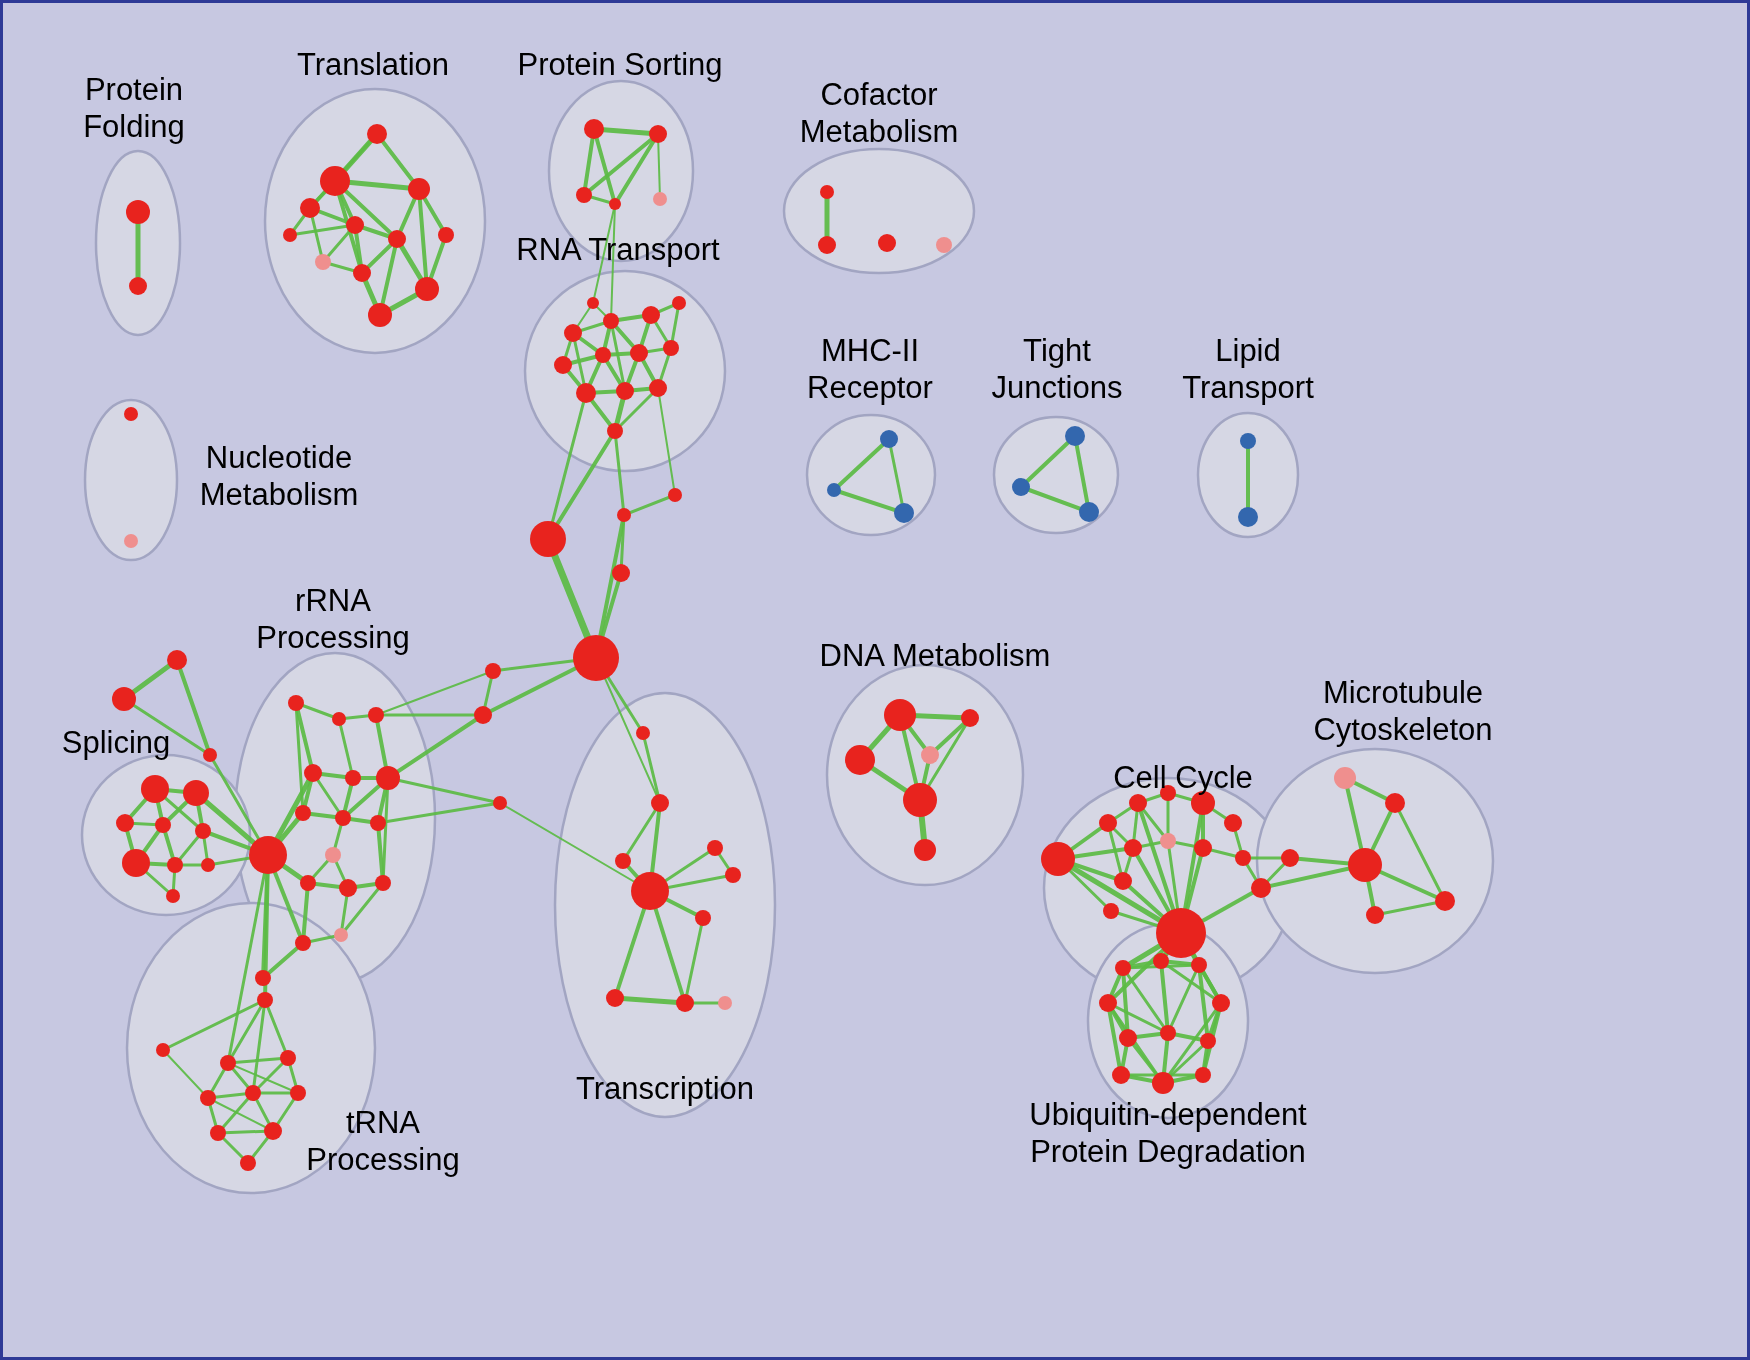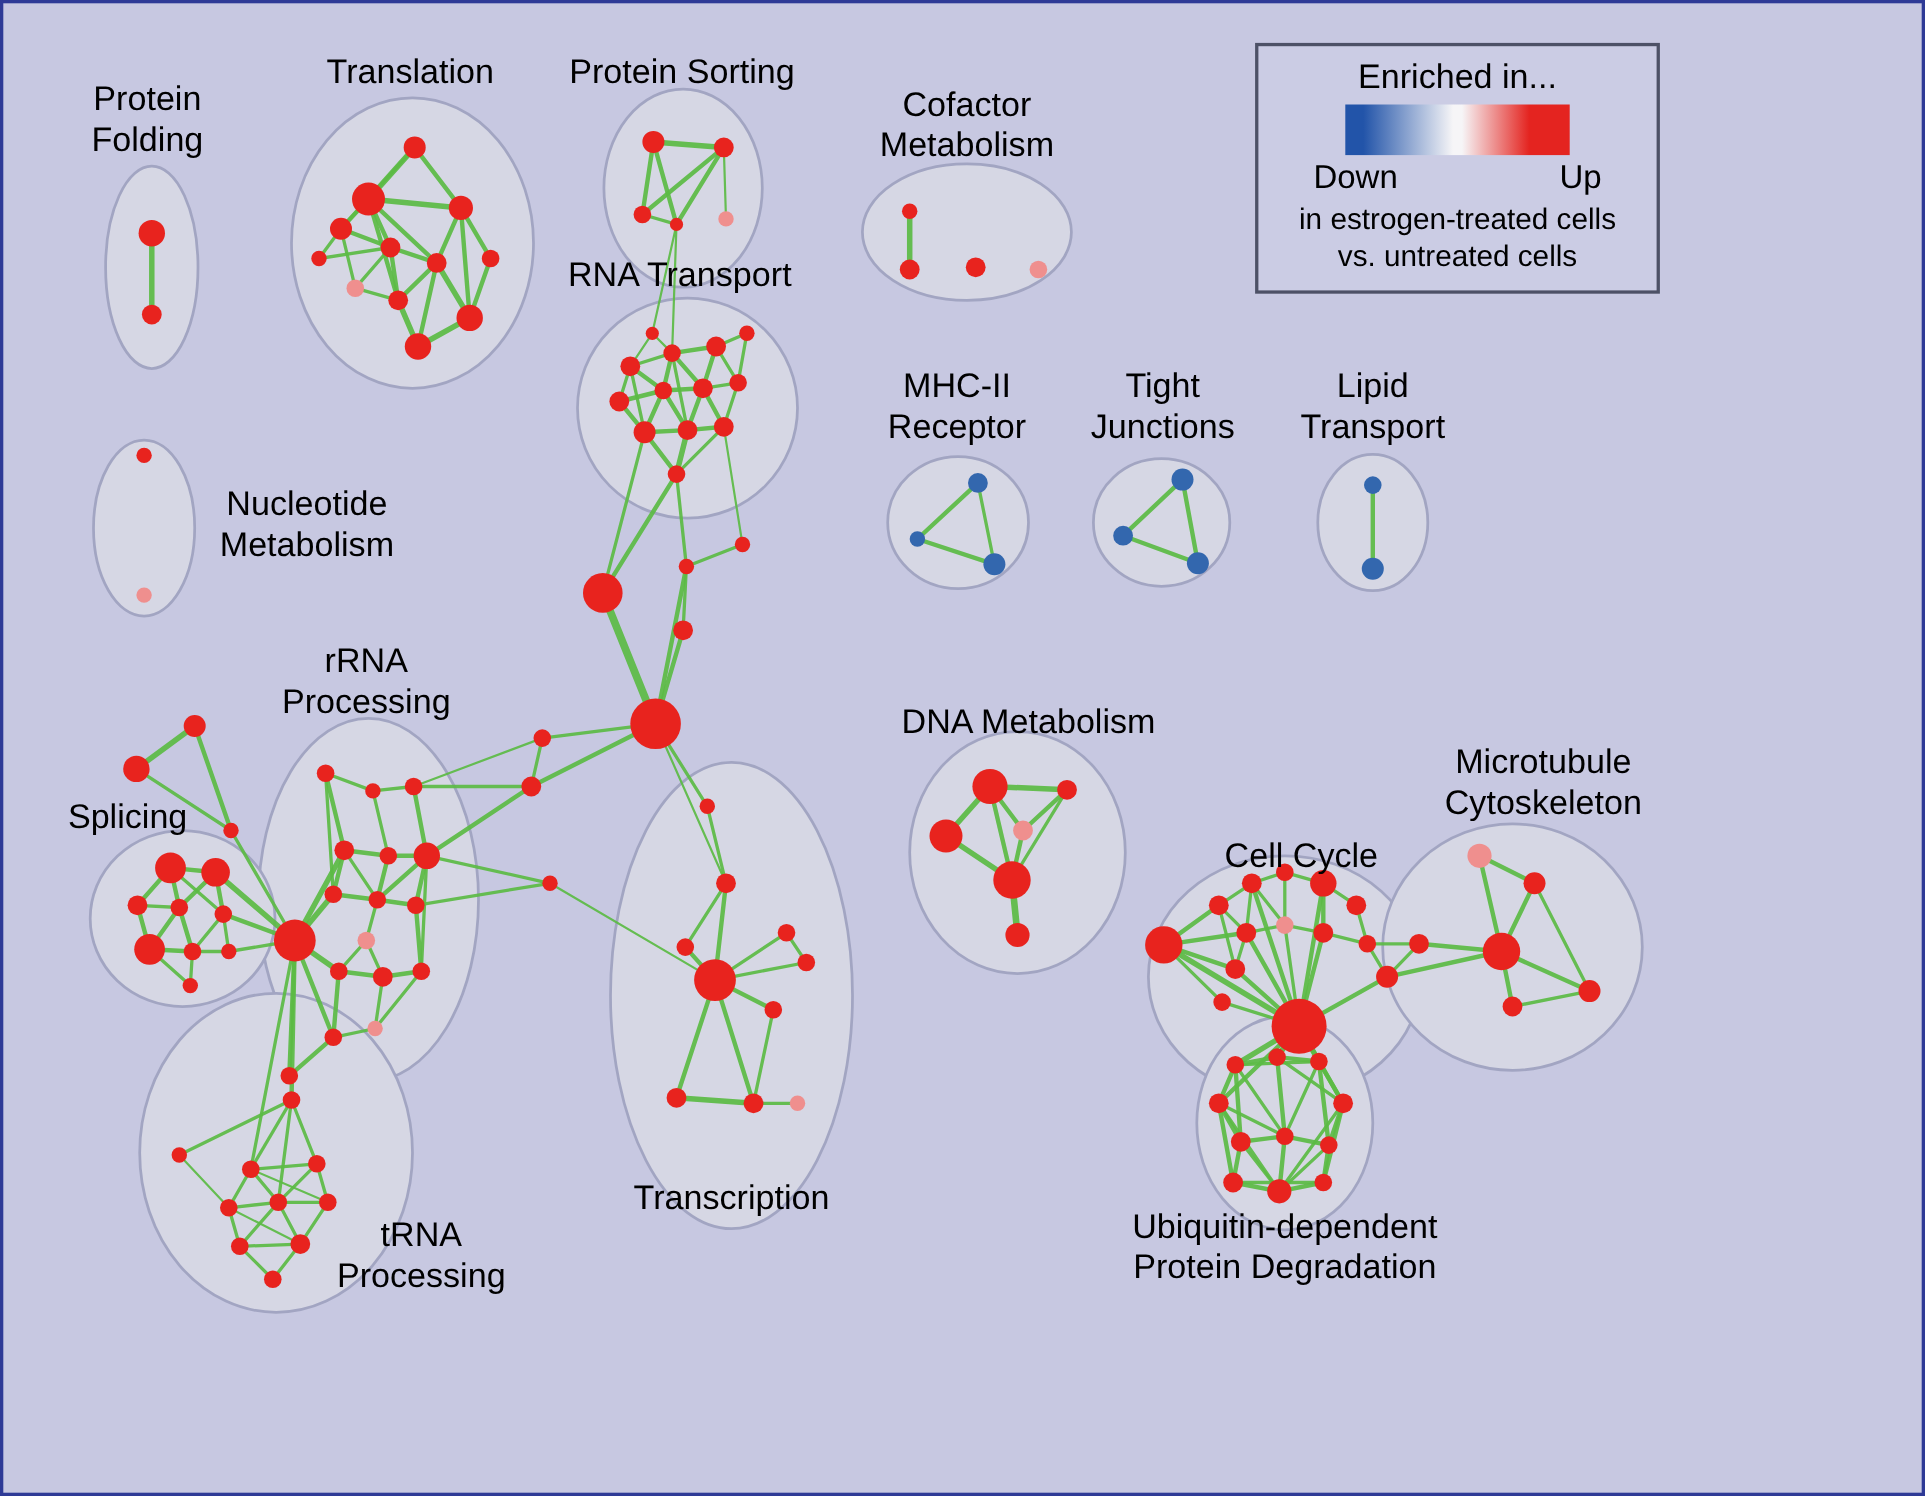--- a/index.html
+++ b/index.html
@@ -482,23 +482,13 @@
       <text x="380" y="1167" text-anchor="middle" class="cluster-label">Processing</text>
       <text x="662" y="1096" text-anchor="middle" class="cluster-label">Transcription</text>
       <text x="932" y="663" text-anchor="middle" class="cluster-label">DNA Metabolism</text>
       <text x="1180" y="785" text-anchor="middle" class="cluster-label">Cell Cycle</text>
       <text x="1400" y="700" text-anchor="middle" class="cluster-label">Microtubule</text>
       <text x="1400" y="737" text-anchor="middle" class="cluster-label">Cytoskeleton</text>
       <text x="1165" y="1122" text-anchor="middle" class="cluster-label">Ubiquitin-dependent</text>
       <text x="1165" y="1159" text-anchor="middle" class="cluster-label">Protein Degradation</text>
     </svg>
 
-  <div class="legend" style="background: rgb(203, 204, 228); border-color: rgb(77, 81, 102);">
-    <div class="legend-title">Enriched in...</div>
-    <div class="legend-gradient" id="legend-gradient" style="background: linear-gradient(90deg, rgb(34, 84, 169) 0%, rgb(34, 84, 169) 8%, rgb(246, 245, 247) 48%, rgb(246, 245, 247) 52%, rgb(228, 36, 32) 82%, rgb(228, 36, 32) 100%);"></div>
-    <div class="legend-scale">
-      <span>Down</span>
-      <span>Up</span>
-    </div>
-    <div class="legend-sub first">in estrogen-treated cells</div>
-    <div class="legend-sub">vs. untreated cells</div>
-  </div>
 </div>
 
 </body></html>

